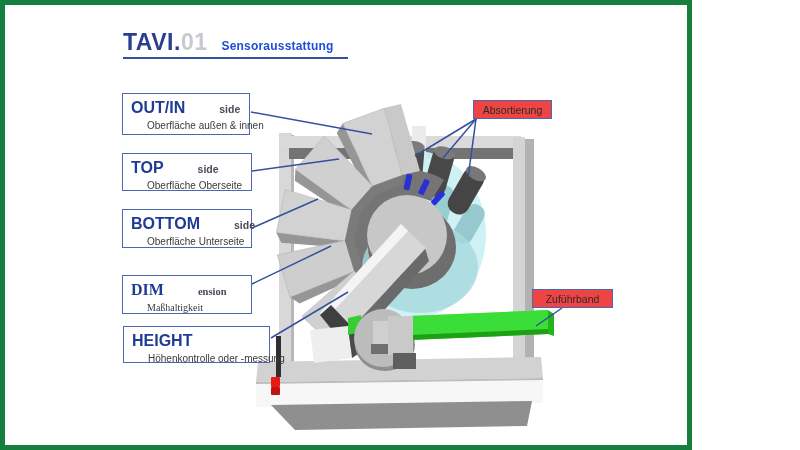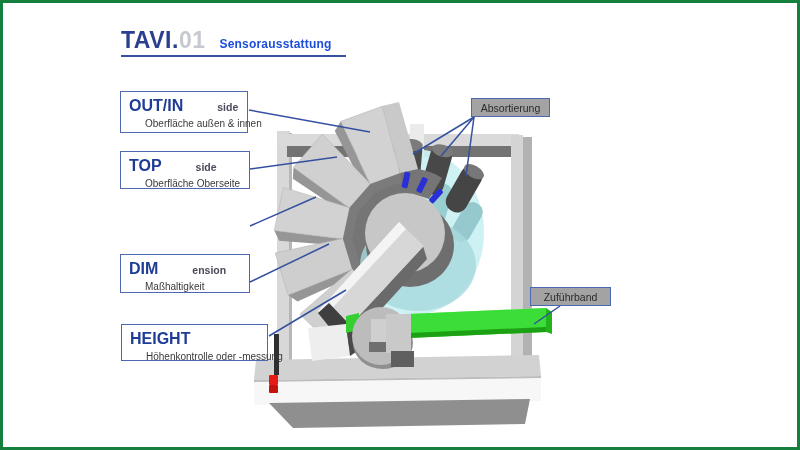--- a/index.html
+++ b/index.html
@@ -1,41 +1,41 @@
 <!DOCTYPE html>
 <html><head>
 <meta charset="utf-8">
 <style>
   html,body{margin:0;padding:0;background:#fff;}
   #slide{
-    position:relative;width:800px;height:450px;background:#ffffff;
+    position:relative;width:692px;height:450px;background:#ffffff;
     font-family:"Liberation Sans", sans-serif;overflow:hidden;
-    border:3px solid #15803d;box-sizing:border-box;
+    border:5px solid #15803d;box-sizing:border-box;
   }
   
   #header{position:absolute;left:118px;top:24px;display:flex;align-items:baseline;}
   .brand{font-size:23px;font-weight:bold;color:#2a3f8f;letter-spacing:.5px;}
   .brand-number{font-size:23px;font-weight:bold;color:#c6c9cf;letter-spacing:.5px;}
   .subtitle{font-size:12px;font-weight:bold;color:#1d4ed8;margin-left:14px;letter-spacing:.2px;}
   #header-rule{position:absolute;left:118px;top:52px;width:225px;height:2px;background:#34509f;}
   
   .callout{
     position:absolute;background:#ffffff;border:1px solid #4a69b2;
     box-sizing:border-box;padding:5px 6px 4px 8px;z-index:5;
   }
   .callout .t-strong{font-size:16px;font-weight:bold;color:#1e3c96;}
   .callout .t-suffix{font-size:10.5px;font-weight:bold;color:#4a4a5a;padding-left:34px;}
   .callout .t-desc{font-size:10px;color:#3a3a3a;margin-top:3px;white-space:nowrap;margin-left:16px;}
   #co-0{left:117px;top:88px;width:128px;height:42px;}
   #co-1{left:117px;top:148px;width:130px;height:38px;}
   #co-2{left:117px;top:204px;width:130px;height:39px;}
-  #co-3{left:117px;top:251px;width:130px;height:39px;}
+  #co-3{left:117px;top:270px;width:130px;height:39px;font-family:Liberation Serif, serif;}
   #co-4{left:118px;top:321px;width:147px;height:37px;}
   .tag{
-    position:absolute;background:#a3a3a3;border:1px solid #4a69b2;z-index:5;
+    position:absolute;background:#ef4444;border:1px solid #4a69b2;z-index:5;
     font-size:10.5px;color:#2b2b2b;display:flex;align-items:center;justify-content:center;
     box-sizing:border-box;
   }
   #tag-abs{left:468px;top:95px;width:79px;height:19px;}
   #tag-zuf{left:527px;top:284px;width:81px;height:19px;}
   
   #machine-svg{position:absolute;left:0;top:0;width:800px;height:450px;z-index:1;}
 </style>
 </head>
 <body>
@@ -187,20 +187,24 @@
   </svg>
 
   <div class="callout" id="co-0">
     <div><span class="t-strong">OUT/IN</span><span class="t-suffix">side</span></div>
     <div class="t-desc">Oberfläche außen &amp; innen</div>
   </div>
   <div class="callout" id="co-1">
     <div><span class="t-strong">TOP</span><span class="t-suffix">side</span></div>
     <div class="t-desc">Oberfläche Oberseite</div>
   </div>
+  <div class="callout" id="co-2">
+    <div><span class="t-strong">BOTTOM</span><span class="t-suffix">side</span></div>
+    <div class="t-desc">Oberfläche Unterseite</div>
+  </div>
   <div class="callout" id="co-3">
     <div><span class="t-strong">DIM</span><span class="t-suffix">ension</span></div>
     <div class="t-desc">Maßhaltigkeit</div>
   </div>
   <div class="callout" id="co-4">
     <div><span class="t-strong">HEIGHT</span><span class="t-suffix"></span></div>
     <div class="t-desc">Höhenkontrolle oder -messung</div>
   </div>
 
   <div class="tag" id="tag-abs">Absortierung</div>

